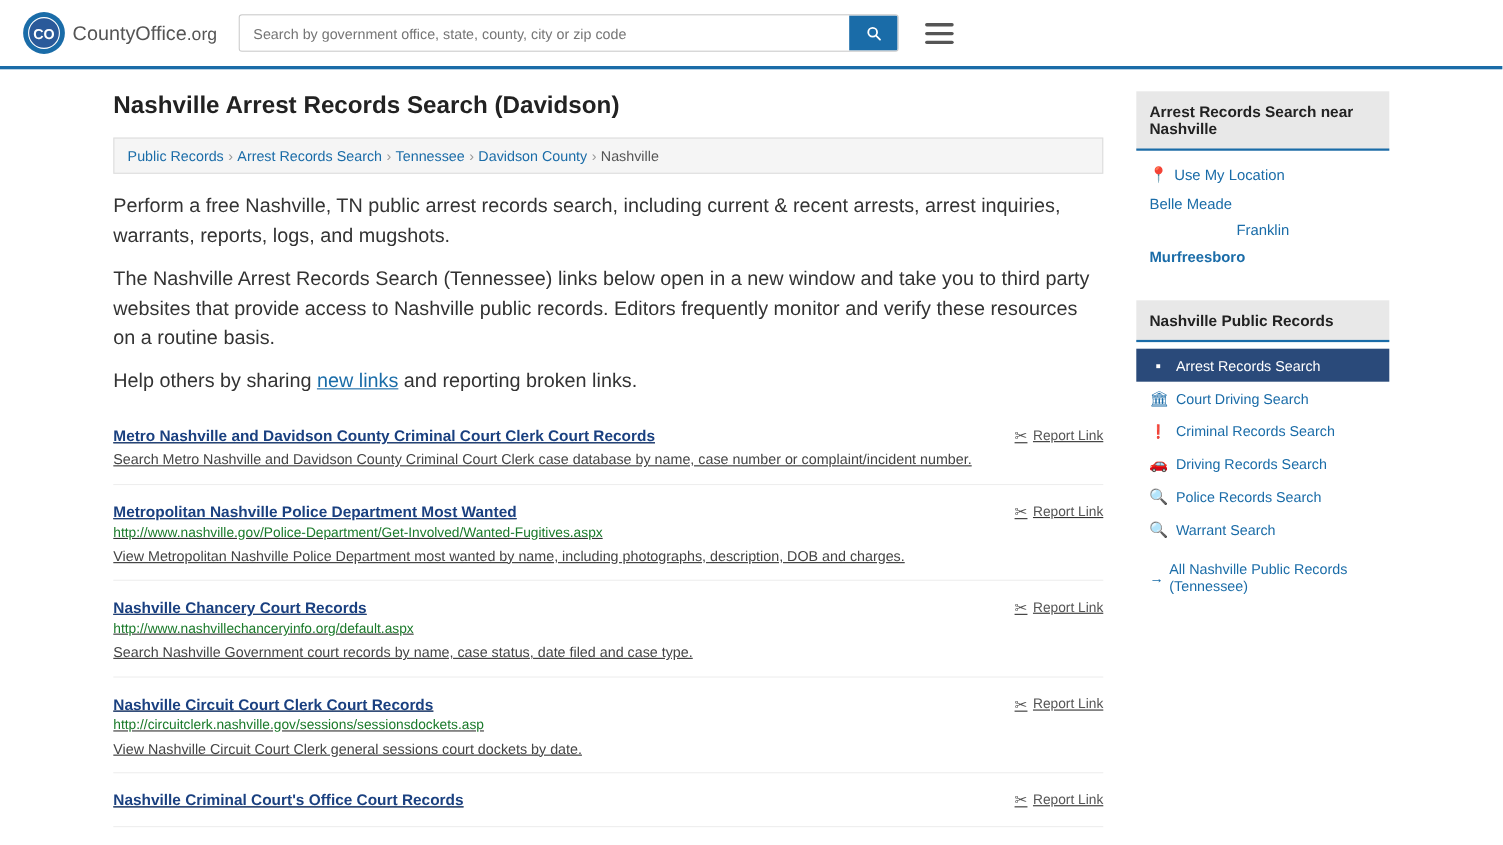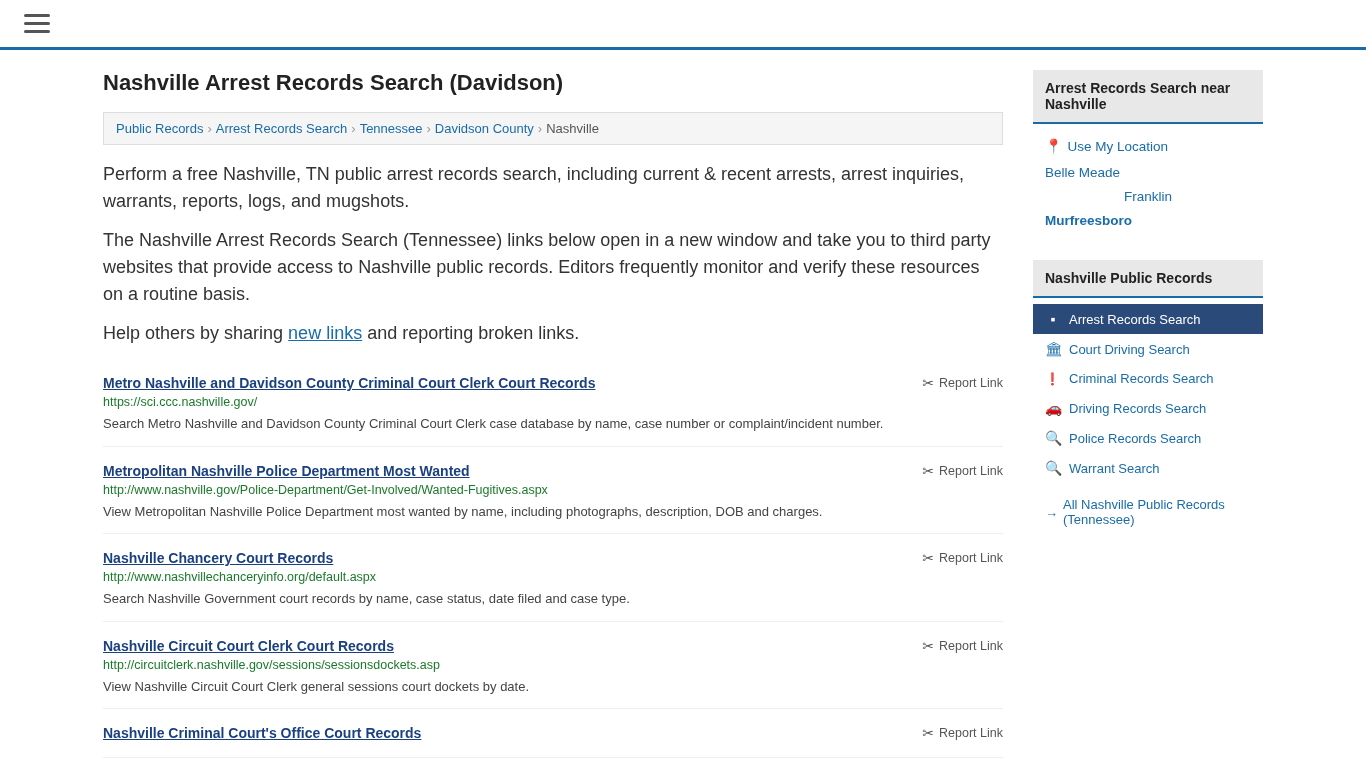--- a/index.html
+++ b/index.html
@@ -127,20 +127,21 @@
     }
     .desc-para a {
       color: #1a6ca8;
       text-decoration: underline;
     }
 
     
     .record-item {
       border-bottom: 1px solid #eee;
       padding: 16px 0 12px 0;
+      text-decoration: underline;
     }
     .record-header {
       display: flex;
       justify-content: space-between;
       align-items: flex-start;
       margin-bottom: 4px;
     }
     .record-title {
       color: #1a4080;
       font-weight: bold;
@@ -254,21 +255,39 @@
     
     .scissors-icon {
       font-size: 14px;
       color: #555;
     }
   </style>
 </head>
 <body>
 
 <header id="header">
-
+  <a id="logo-area" href="#">
+    <svg id="logo-icon" viewBox="0 0 40 40" xmlns="http://www.w3.org/2000/svg">
+      <circle cx="20" cy="20" r="19" fill="#1a6ca8"></circle>
+      <circle cx="20" cy="20" r="14" fill="#2a5a9a" stroke="#fff" stroke-width="1"></circle>
+      <text x="20" y="25" text-anchor="middle" fill="#fff" font-size="13" font-weight="bold" font-family="Arial">CO</text>
+    </svg>
+    <span id="logo-text">
+      <span>CountyOffice</span><span style="color:#555;font-weight:normal;font-size:16px;">.org</span>
+    </span>
+  </a>
+
+  <div id="search-bar">
+    <input id="search-input" type="text" placeholder="Search by government office, state, county, city or zip code" style="">
+    <button id="search-button">
+      <svg width="16" height="16" viewBox="0 0 24 24">
+        <path d="M21 21l-4.35-4.35M17 11A6 6 0 1 1 5 11a6 6 0 0 1 12 0z" stroke="#fff" stroke-width="2.5" fill="none" stroke-linecap="round"></path>
+      </svg>
+    </button>
+  </div>
 
   <button id="menu-button">
     <div id="menu-icon-lines">
       <span></span>
         <span></span>
         <span></span>
     </div>
   </button>
 </header>
 
@@ -299,21 +318,20 @@
     <div id="records-list">
 
       <div class="record-item">
         <div class="record-header">
           <span class="record-title">Metro Nashville and Davidson County Criminal Court Clerk Court Records</span>
           <span class="report-link-btn">
             <span class="scissors-icon">✂</span>
             <span>Report Link</span>
           </span>
         </div>
-        <div class="record-url">https://sci.ccc.nashville.gov/</div>
         <div class="record-desc">Search Metro Nashville and Davidson County Criminal Court Clerk case database by name, case number or complaint/incident number.</div>
       </div>
 
       <div class="record-item">
         <div class="record-header">
           <span class="record-title">Metropolitan Nashville Police Department Most Wanted</span>
           <span class="report-link-btn">
             <span class="scissors-icon">✂</span>
             <span>Report Link</span>
           </span>

